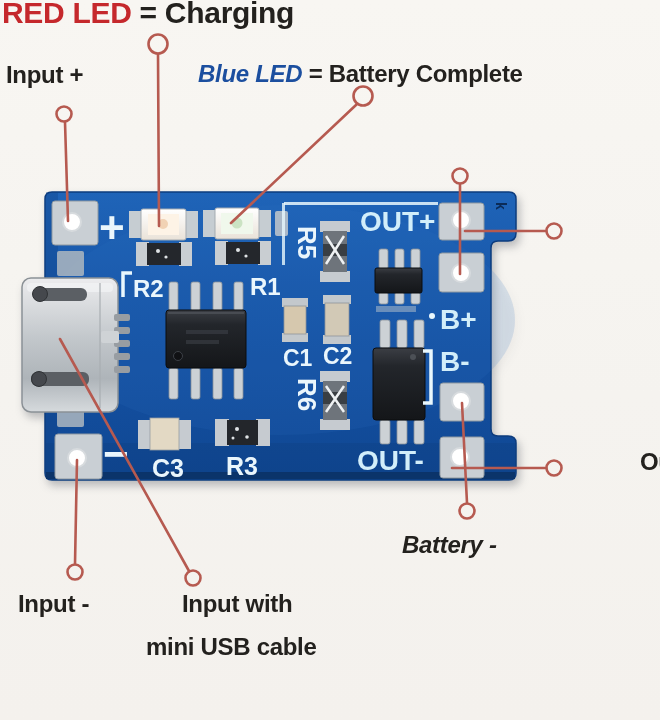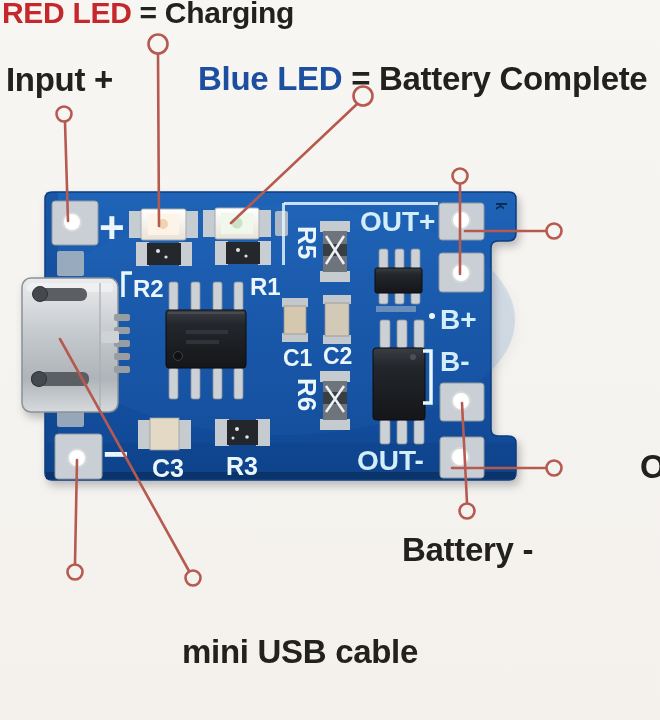--- a/index.html
+++ b/index.html
@@ -2,25 +2,25 @@
 <html><head>
 <meta charset="utf-8">
 <style>
   html,body{margin:0;padding:0;}
   .wrap{position:relative;width:660px;height:720px;overflow:hidden;
         background:linear-gradient(180deg,#f8f6f2 0%,#f5f3ef 55%,#f4f1ed 100%);
         font-family:"Liberation Sans",sans-serif;}
   svg.layer{position:absolute;left:0;top:0;}
   .board-svg{filter:drop-shadow(3px 5px 4px rgba(30,35,50,.28));}
   .ann{pointer-events:none;}
-  .lbl{position:absolute;font-weight:700;font-size:33px;color:#23211e;
+  .lbl{position:absolute;font-weight:700;font-size:24px;color:#23211e;
        white-space:nowrap;letter-spacing:-0.3px;z-index:2;}
   .title{font-size:30px;}
   .red{color:#c5282c;}
-  .blue{color:#1c4f9f;}
+  .blue{color:#1c4f9f;font-style:italic;}
   .silk{font-family:"Liberation Sans",sans-serif;font-weight:700;fill:#eaf6fc;}
   .silk2{font-family:"Liberation Sans",sans-serif;font-weight:700;fill:#d2eefa;}
 </style>
 </head>
 <body>
 
 <div class="wrap">
 
   <svg class="layer board-svg" width="660" height="720" viewBox="0 0 660 720">
     <defs>
@@ -262,25 +262,27 @@
   <div class="lbl title" style="left:2px;top:-4px;"><span class="red">RED LED</span><span> = Charging</span></div>
 
   <div class="lbl" style="left:6px;top:61px;">Input +</div>
 
   <div class="lbl" style="left:198px;top:60px;"><span class="blue">Blue LED</span><span> = Battery Complete</span></div>
 
 
 
   <div class="lbl" style="left:604px;top:448px;margin-left:36px;">Out -</div>
 
-  <div class="lbl" style="left:402px;top:531px;">Battery -</div>
-
-
-
-  <div class="lbl" style="left:146px;top:633px;margin-left:36px;">mini USB cable</div>
+  <div class="lbl" style="left:402px;top:531px;font-style:italic;">Battery -</div>
+
+  <div class="lbl" style="left:18px;top:590px;">Input -</div>
+
+  <div class="lbl" style="left:182px;top:590px;">Input with</div>
+
+  <div class="lbl" style="left:146px;top:633px;">mini USB cable</div>
 
 
   <svg class="layer ann" width="660" height="720" viewBox="0 0 660 720" style="z-index:3;">
     <g stroke="#b65a50" stroke-width="2.6" fill="none" stroke-linecap="round">
       <line x1="158" y1="54" x2="159" y2="226"></line>
       <line x1="356" y1="105" x2="231" y2="223"></line>
       <line x1="65" y1="122" x2="68" y2="221"></line>
       <line x1="460" y1="184" x2="460" y2="274"></line>
       <line x1="465" y1="231" x2="546" y2="231"></line>
       <line x1="452" y1="468" x2="546" y2="468"></line>

